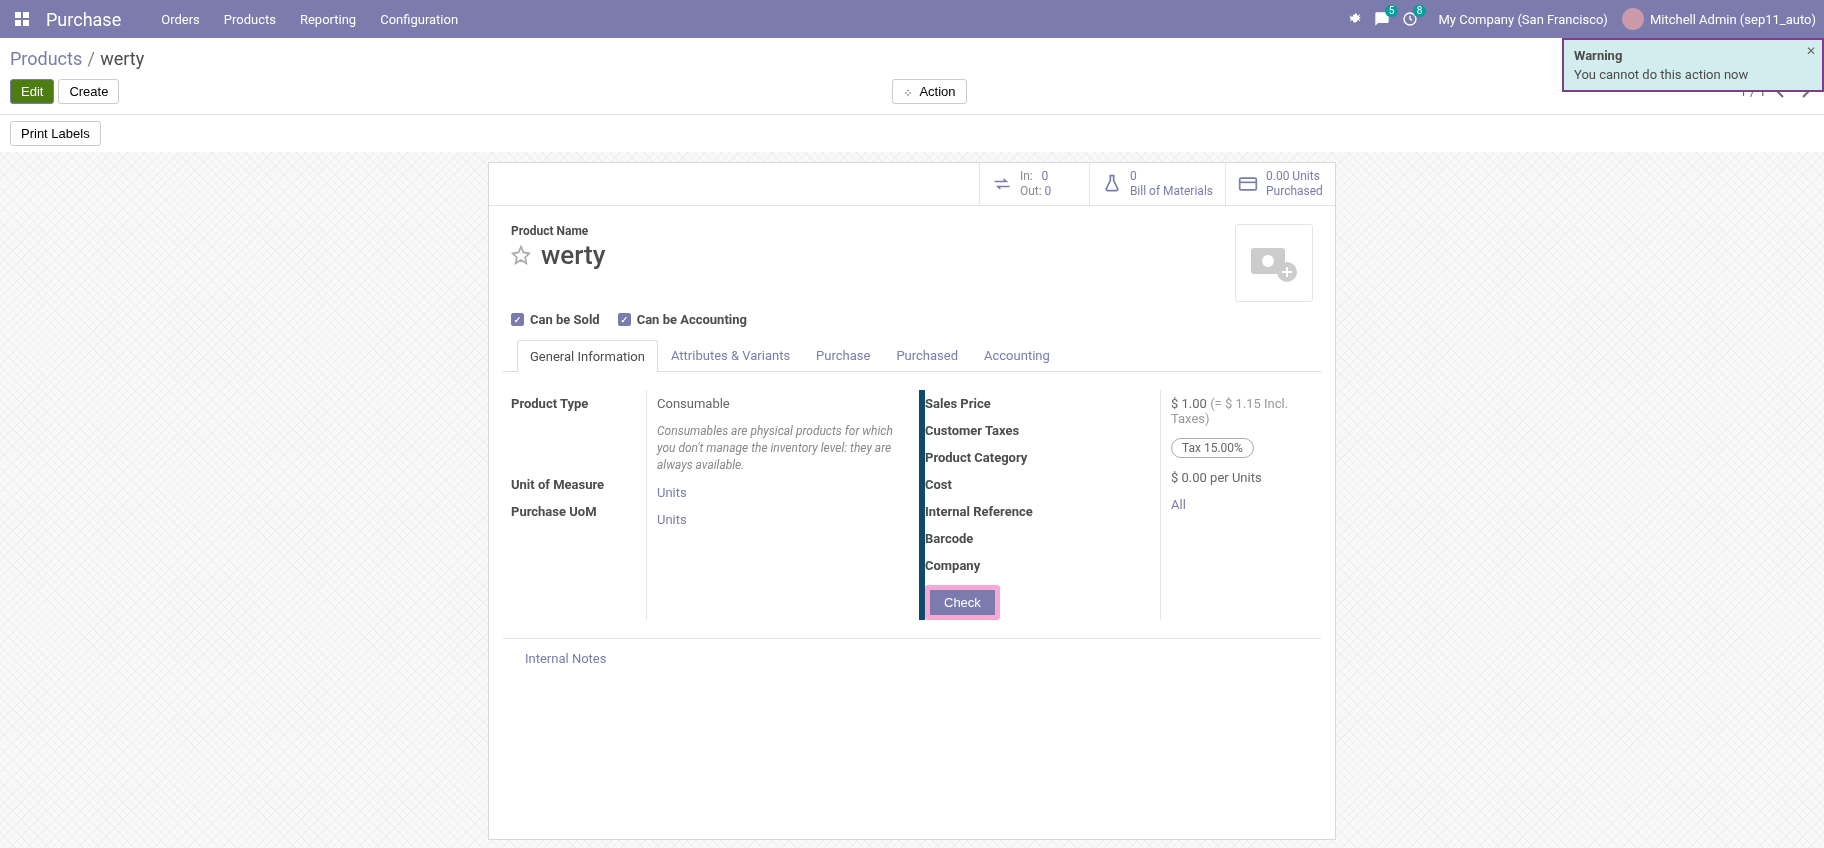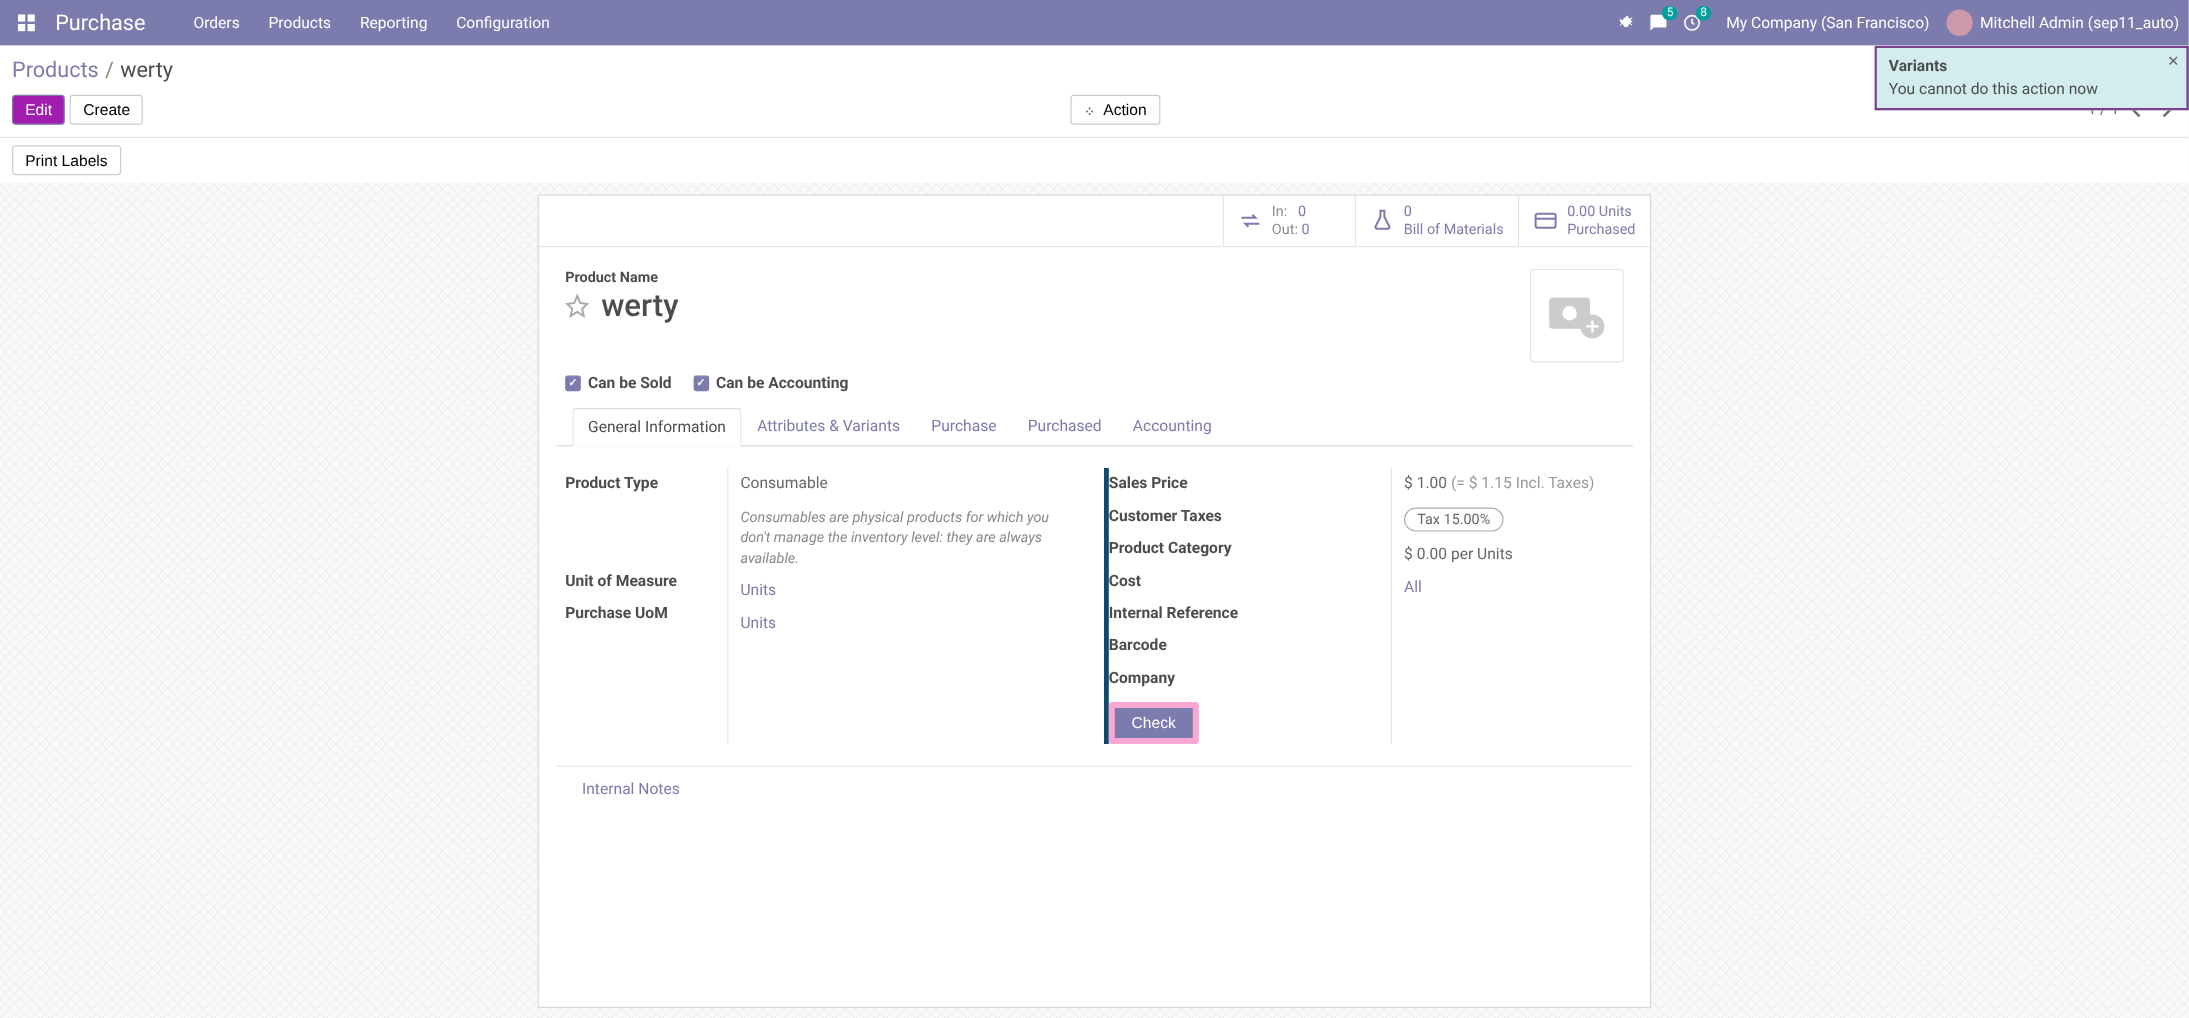--- a/index.html
+++ b/index.html
@@ -18,29 +18,29 @@
   .topnav .user { font-size: 13px; }
   
   
   .control { background: #fff; border-bottom: 1px solid #e2e2e2; }
   .breadcrumb-row { padding: 10px 10px 4px 10px; }
   .breadcrumb-row .crumb-link { color: #7c7bad; font-size: 18px; cursor: pointer; }
   .breadcrumb-row .crumb-sep { color: #888; font-size: 18px; margin: 0 2px; }
   .breadcrumb-row .crumb-current { color: #4c4c4c; font-size: 18px; }
   .control-row2 { display: flex; align-items: center; padding: 6px 10px 10px 10px; }
   .btn { border: 1px solid #ccc; background: #fff; padding: 4px 10px; font-size: 13px; border-radius: 3px; cursor: pointer; margin-right: 4px; }
-  .btn-primary { background: #a21caf; border-color: #7c7bad; color: #fff; }
+  .btn-primary { background: #4d7c0f; border-color: #7c7bad; color: #fff; }
   .control-center { flex: 1; display: flex; justify-content: center; }
   .pager { display: flex; align-items: center; gap: 6px; font-size: 13px; color: #6b6b6b; }
   .pager .arrow { cursor: pointer; padding: 4px; color: #6b6b6b; }
   .sub-toolbar { background: #fff; padding: 6px 10px; text-decoration: underline; }
   
   
   .canvas { padding: 10px; background-image: repeating-linear-gradient(45deg, #f0f0f0 0 1px, transparent 1px 6px), repeating-linear-gradient(-45deg, #f0f0f0 0 1px, transparent 1px 6px); min-height: calc(100vh - 150px); display: flex; justify-content: center; }
-  .sheet { background: #fff; border: 1px solid #d8d8d8; width: 928px; }
+  .sheet { background: #fff; border: 1px solid #d8d8d8; width: 848px; }
   
   
   .statbar { display: flex; justify-content: flex-end; border-bottom: 1px solid #e5e5e5; }
   .statbtn { border-left: 1px solid #e5e5e5; padding: 6px 12px; display: flex; align-items: center; gap: 8px; min-width: 110px; cursor: pointer; }
   .statbtn .staticon { color: #7c7bad; }
   .statbtn .stattxt { font-size: 12px; color: #7c7bad; line-height: 1.25;}
   .statbtn .statnum { color: #7c7bad; }
   .statbtn .statlbl { color: #7c7bad; }
   .stat-inout { font-size:12px; color:#7c7bad; line-height:1.25;}
   .stat-inout .lbl { color:#8b8b8b;}
@@ -58,21 +58,21 @@
   .chkbox { width:13px; height:13px; background:#7c7bad; border:1px solid #7c7bad; display:inline-flex; align-items:center; justify-content:center; color:#fff; font-size:9px; border-radius:2px;}
   
   
   .tabs { display:flex; padding: 0 14px; border-bottom: 1px solid #ddd; margin: 0 14px;}
   .tab { padding: 8px 12px; font-size:13px; color:#7c7bad; cursor:pointer; border:1px solid transparent; border-bottom:none; }
   .tab.active { color:#4c4c4c; border-color:#ddd; background:#fff; border-radius: 3px 3px 0 0; position:relative; top:1px;}
   
   
   .formbody { display:flex; padding: 18px 22px;}
   .col { flex:1; }
-  .col:first-child { border-right: 4px solid #0c4a6e; padding-right: 20px;}
+  .col:first-child { border-right: 6px solid #0c4a6e; padding-right: 20px;}
   .fld { display:flex; padding: 6px 0; align-items:flex-start;}
   .fld .lab { width: 135px; font-weight: 700; color:#4c4c4c; font-size:13px;}
   .fld .val { flex:1; color:#666; font-size:13px;}
   .fld .val.link { color:#7c7bad; cursor:pointer;}
   .hint { font-style: italic; color:#888; font-size:12px; margin-top:6px; line-height:1.4; max-width:280px;}
   
   .col2 .fld .lab { width: 165px; }
   
   .taxpill { display:inline-block; border:1px solid #aaa; border-radius: 14px; padding: 2px 10px; font-size:12px; color:#666;}
   .checkbtn { background:#7c7bad; border:5px solid #f9a8d4; color:#fff; padding:5px 14px; border-radius:3px; cursor:pointer; margin-top:6px; font-size:13px;}
@@ -322,15 +322,15 @@
       </div>
     </div>
 
     <div class="notes">Internal Notes</div>
     <div style="height:60px;"></div>
   </div>
 </div>
 
 <div class="toast">
   <span class="tclose">✕</span>
-  <div class="ttitle">Variants</div>
+  <div class="ttitle">Warning</div>
   <div class="tmsg">You cannot do this action now</div>
 </div>
 
 </body></html>

